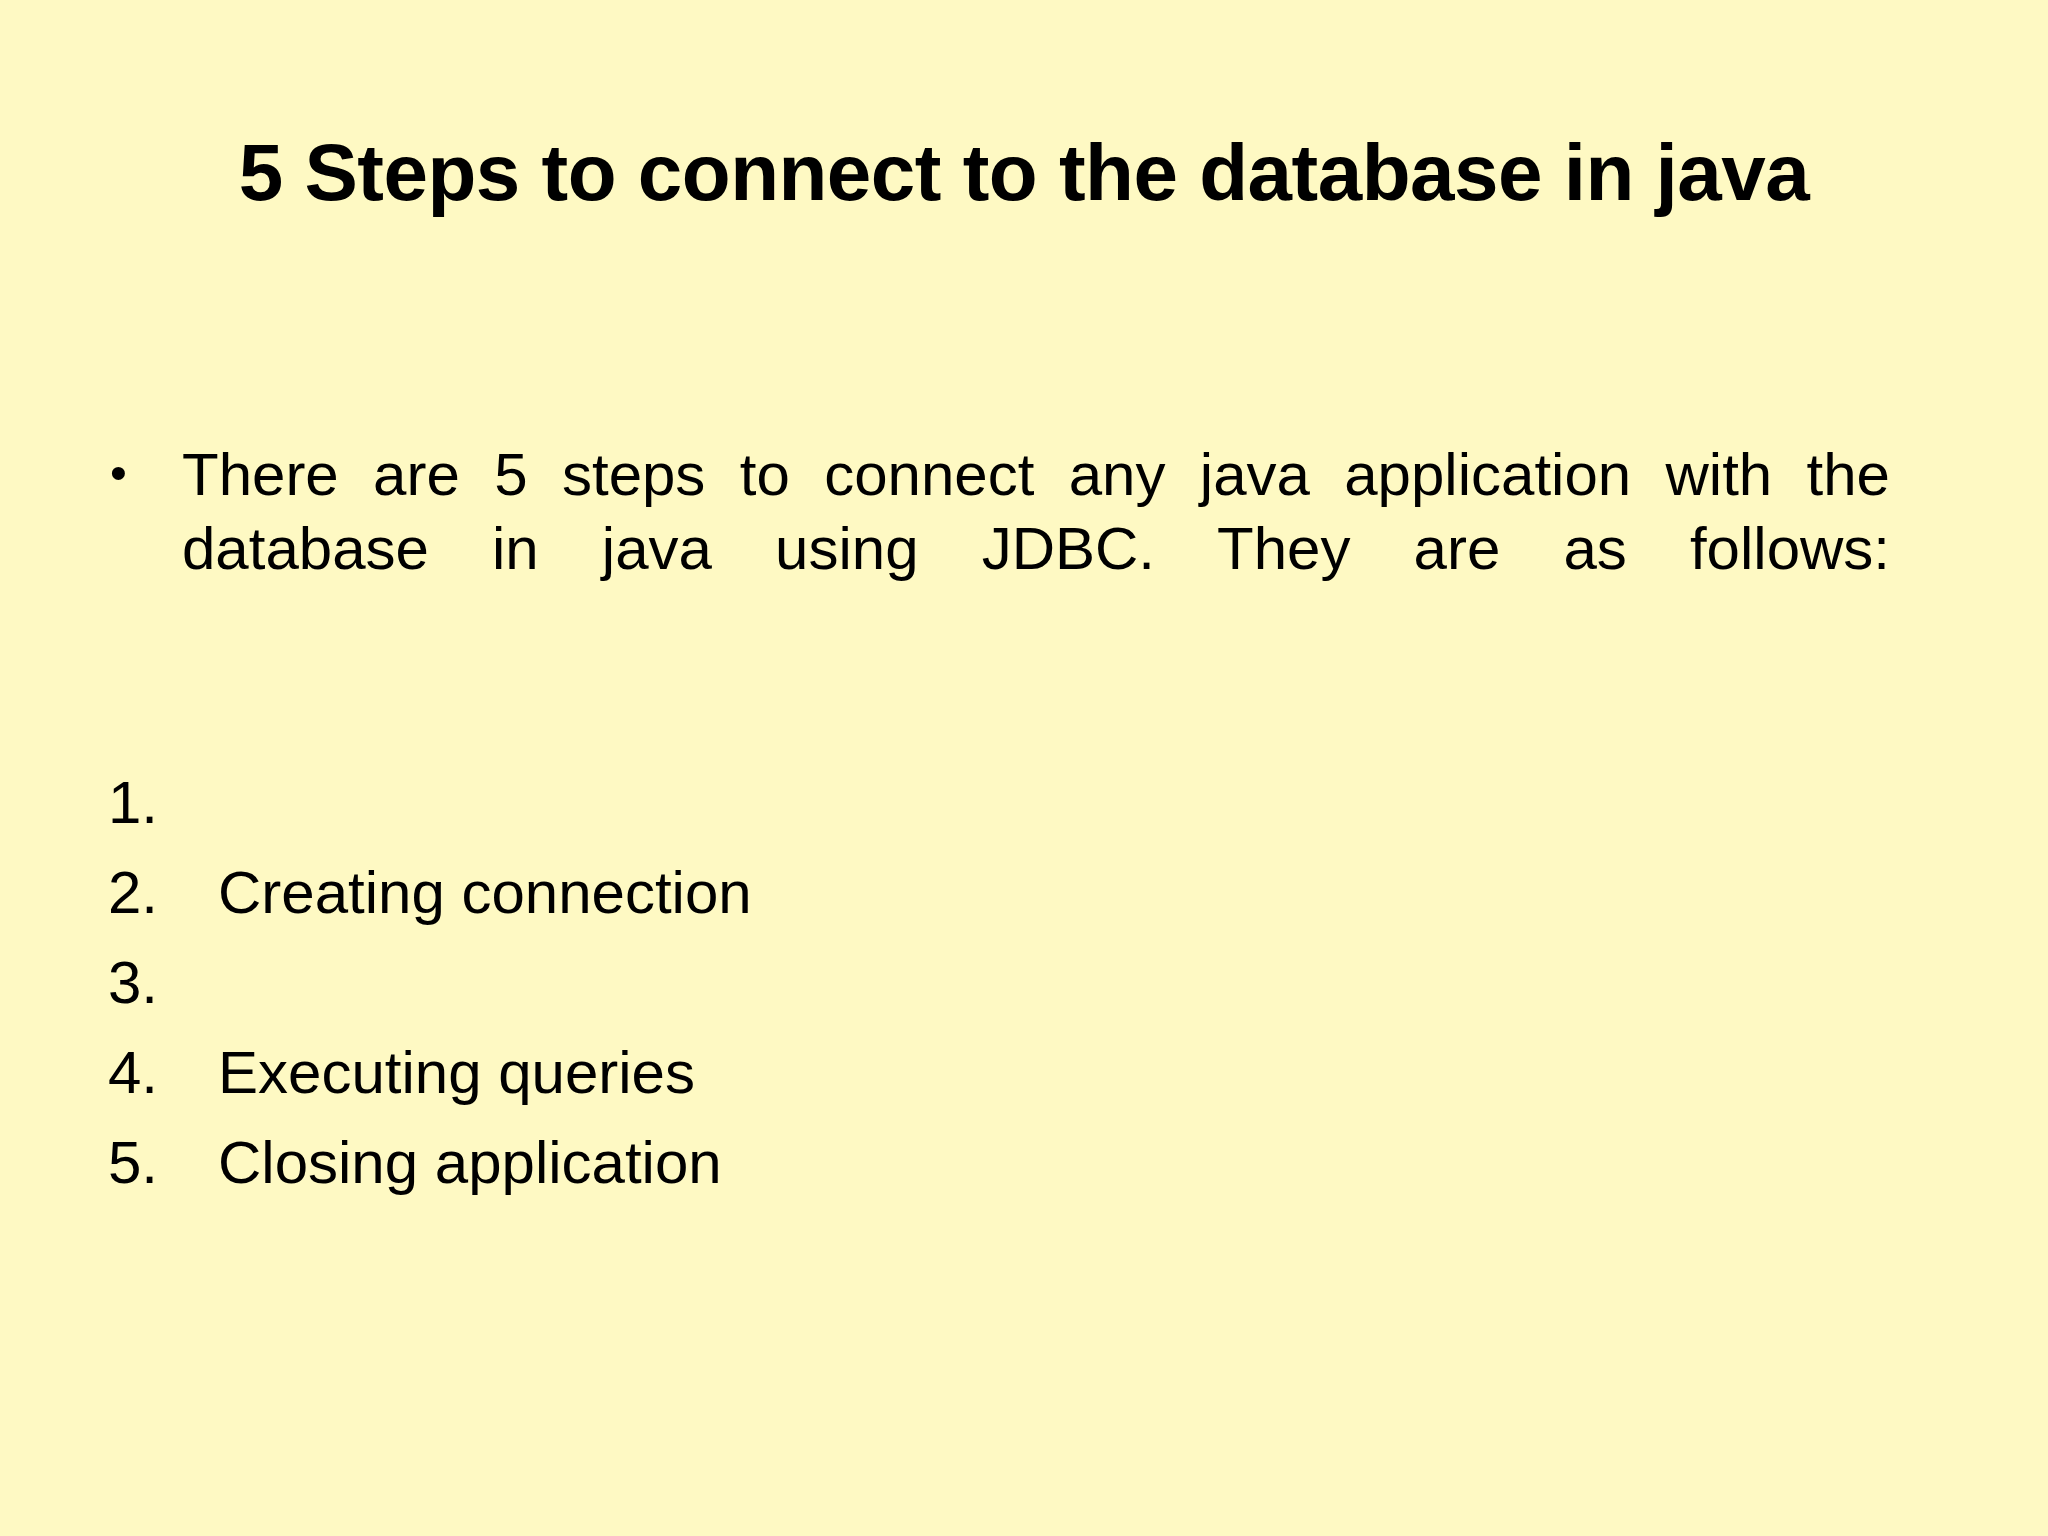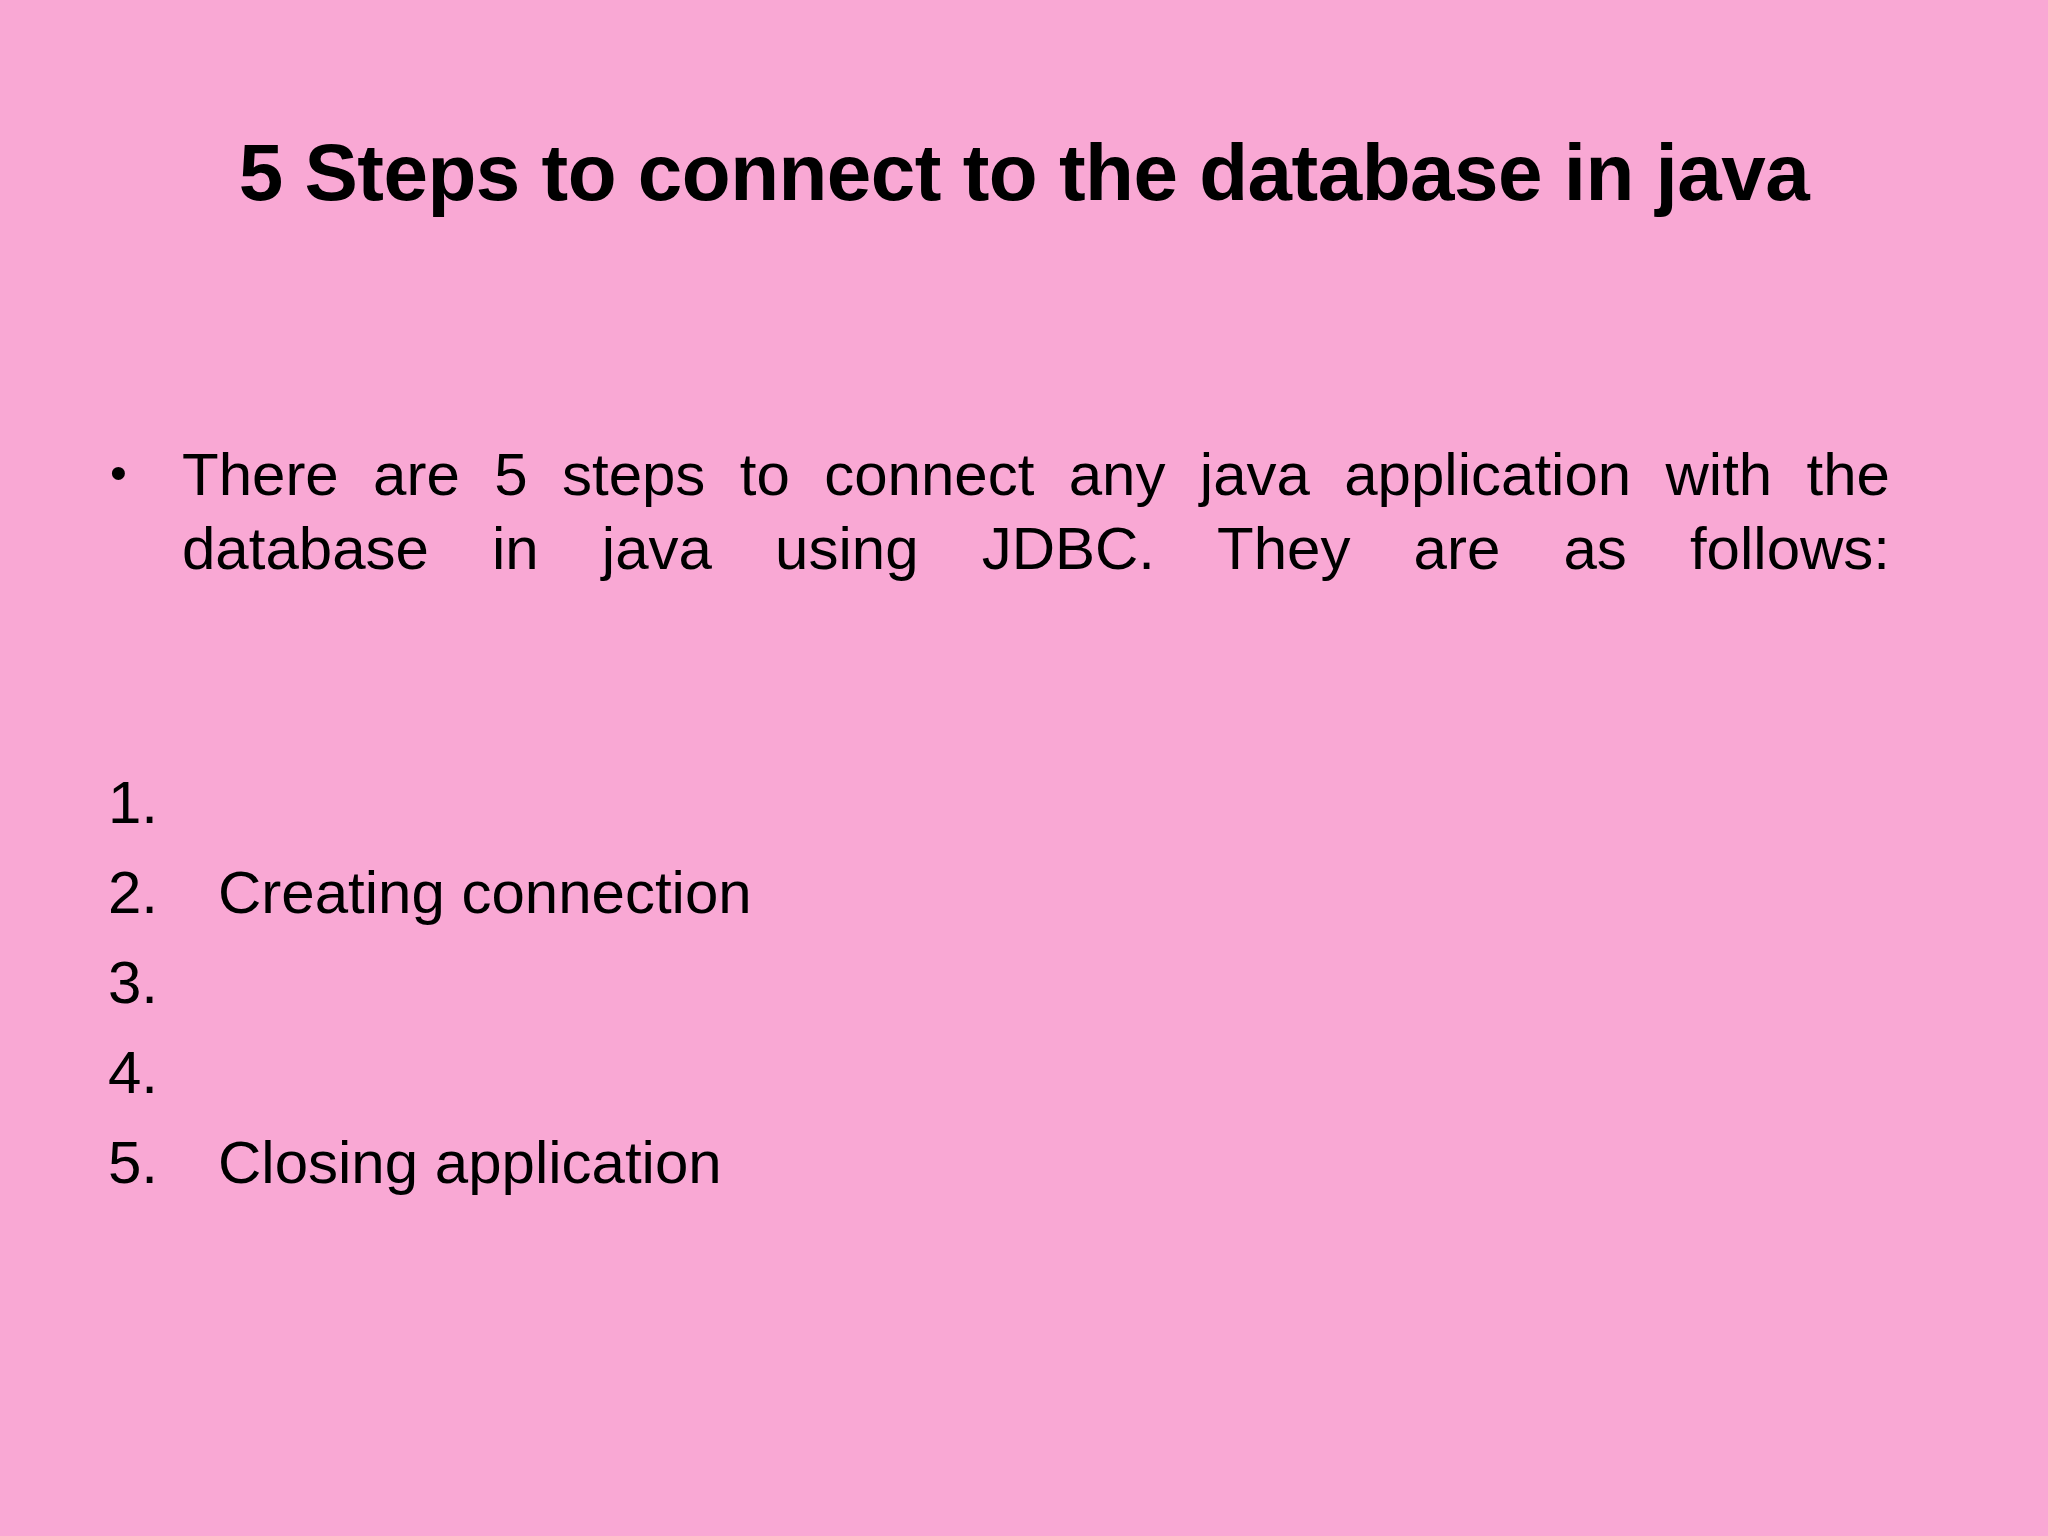--- a/index.html
+++ b/index.html
@@ -12,21 +12,21 @@
     height: 1536px;
     font-family: "Liberation Sans", sans-serif;
     color: #000000;
     overflow: hidden;
     position: relative;
   }
 
   .slide {
     position: absolute;
     inset: 0;
-    background: #f9a8d4;
+    background: #fef9c3;
   }
 
   
   .slide-title {
     position: absolute;
     left: 100px;
     top: 128px;
     width: 1848px;
     text-align: center;
     font-family: "Liberation Sans", sans-serif;
@@ -130,20 +130,21 @@
       <span class="num-marker">2.</span>
       <span class="num-text">Creating connection</span>
     </div>
 
     <div class="num-item">
       <span class="num-marker">3.</span>
     </div>
 
     <div class="num-item">
       <span class="num-marker">4.</span>
+      <span class="num-text">Executing queries</span>
     </div>
 
     <div class="num-item">
       <span class="num-marker">5.</span>
       <span class="num-text">Closing application</span>
     </div>
 
   </div>
 
 </div>

